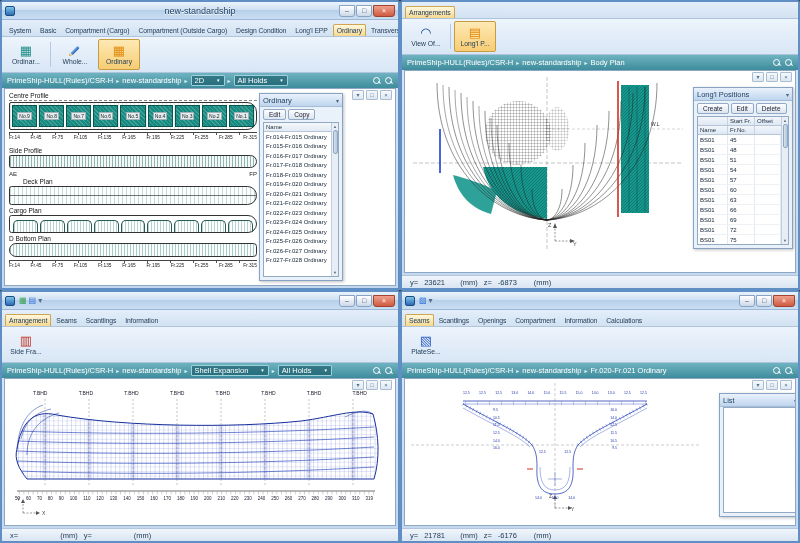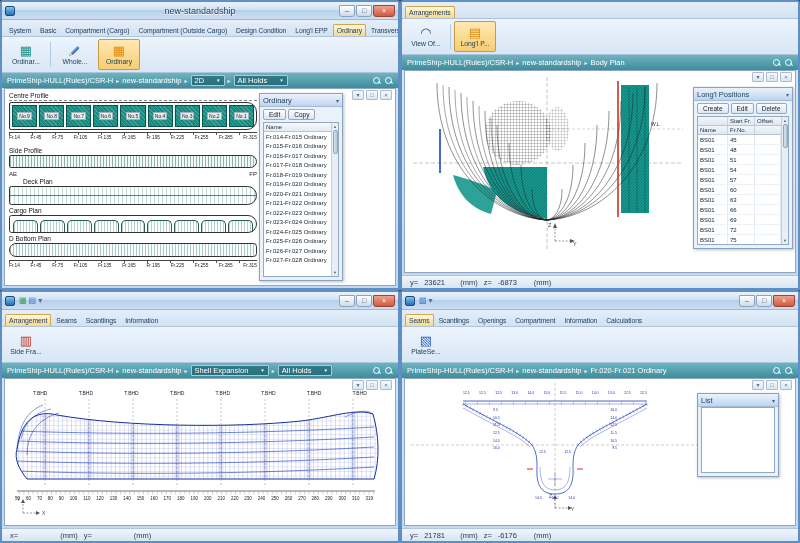--- a/index.html
+++ b/index.html
@@ -740,21 +740,21 @@
 
     <span class="dim">12.5</span>
         <span class="dim">12.5</span>
       </div>
     <div class="ovl" style="left:130px;top:118px;width:40px">
 
     <span class="dim">14.0</span>
         <span class="dim">16.0</span>
         <span class="dim">14.0</span>
       </div>
-    <div class="panel" style="left:292px;top:14px;width:82px;height:84px">
+    <div class="panel" style="left:314px;top:14px;width:82px;height:124px">
       <div class="phead">
         <span>List</span>
         <span class="phx">▾</span>
       </div>
       <div class="plist"></div>
     </div>
   </div>
   <div class="statusbar">
     <span>y=</span>
     <span class="sv">21781</span>

